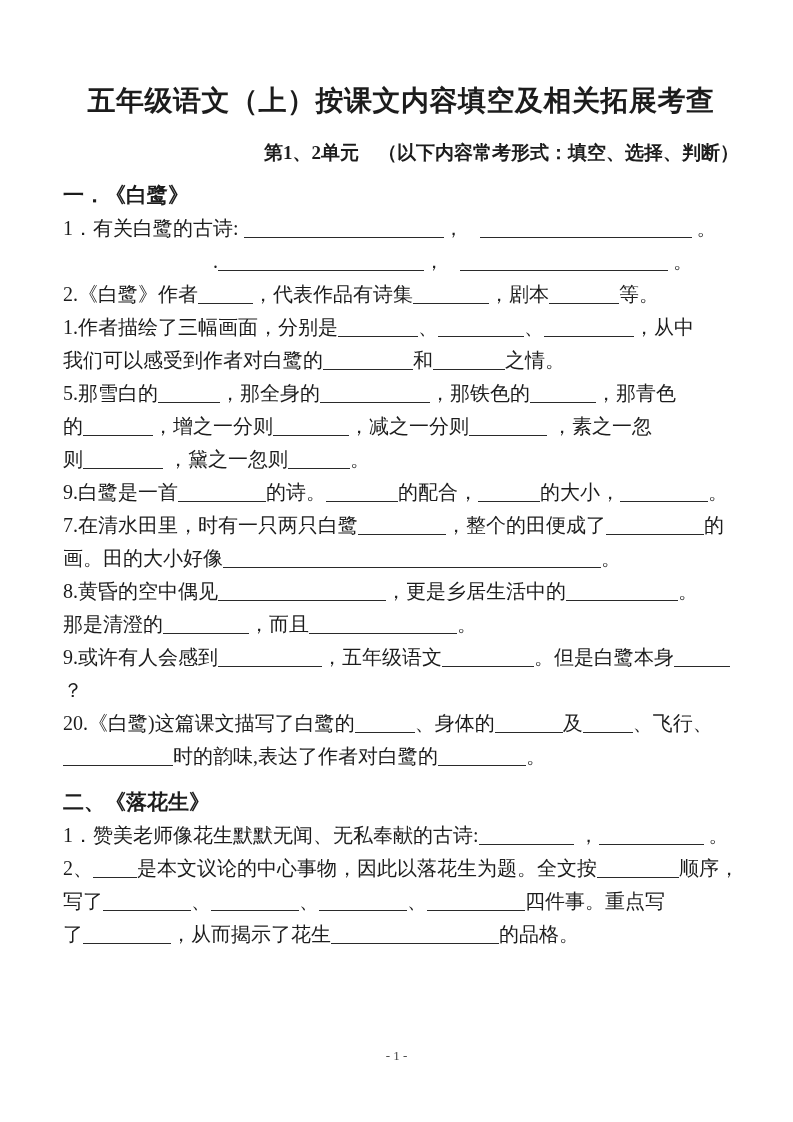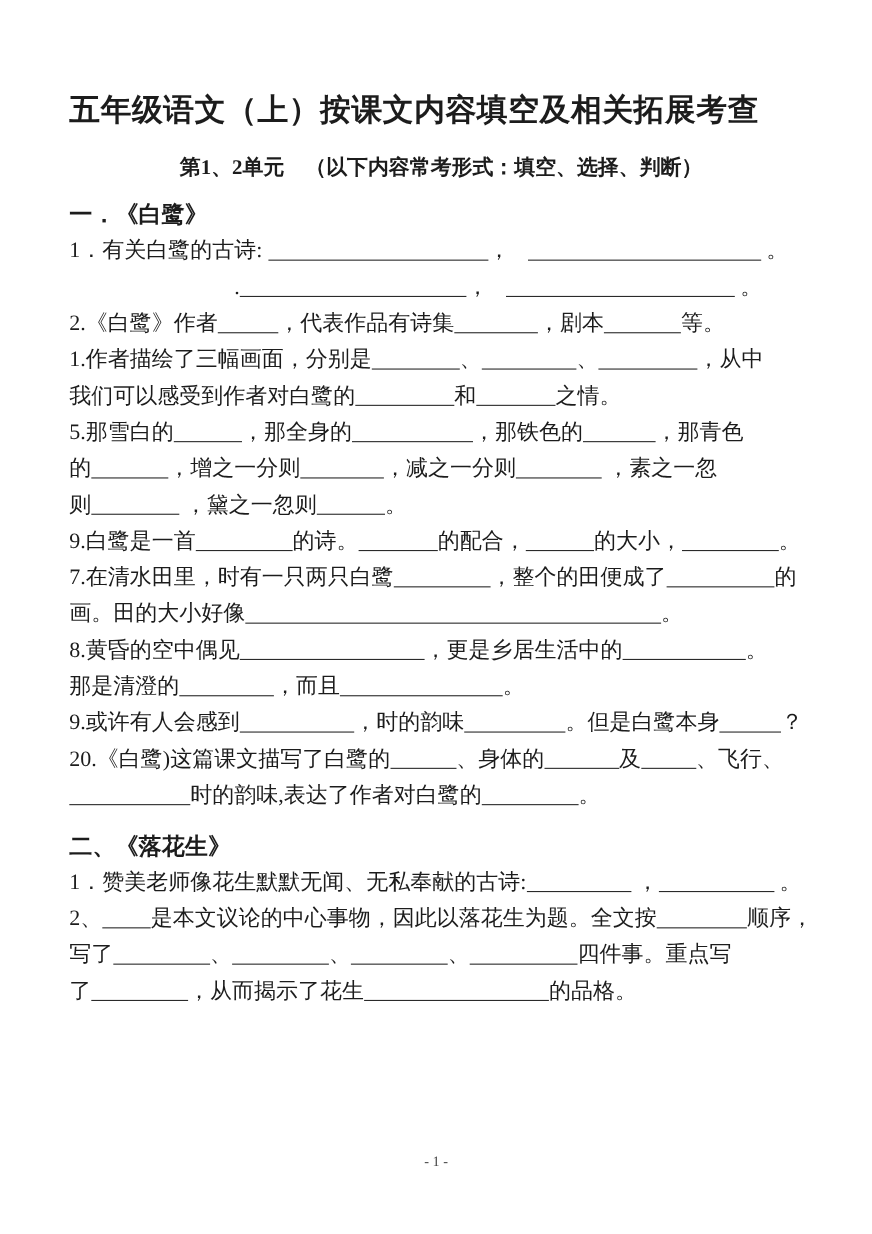--- a/index.html
+++ b/index.html
@@ -10,26 +10,26 @@
     position:relative;
     overflow:hidden;
   }
   .page{
     box-sizing:border-box;
     width:793px;height:1122px;
     padding:84px 54px 0 63px;
     position:relative;
   }
   .doc-title{
-    font-size:28px;font-weight:bold;
+    font-size:28px;font-weight:bold;text-align:center;
     line-height:33px;margin:0 0 24px 0;letter-spacing:0.5px;
     white-space:nowrap;
   }
   .doc-subtitle{
-    font-size:19px;font-weight:bold;text-align:center;
+    font-size:19px;font-weight:bold;text-align:right;
     line-height:24px;margin:0 0 13px 0;white-space:nowrap;
   }
   .section-heading{
     font-size:21px;font-weight:bold;line-height:34px;margin:12px 0 0 0;
   }
   p.item{
     margin:0;font-size:20px;line-height:33px;
     word-break:break-all;
   }
   .blank{
@@ -52,20 +52,20 @@
   <div class="doc-subtitle">第1、2单元　（以下内容常考形式：填空、选择、判断）</div>
   <div id="doc-body">
       <div class="section-heading">一．《白鹭》</div>
       <p class="item"><span>1．有关白鹭的古诗: </span><span class="blank" style="width: 200px;"></span><span>，</span><span class="spacer" style="width: 16px;"></span><span class="blank" style="width: 212px;"></span><span> 。</span><br><span class="spacer" style="width: 150px;"></span><span>.</span><span class="blank" style="width: 206px;"></span><span>，</span><span class="spacer" style="width: 16px;"></span><span class="blank" style="width: 208px;"></span><span> 。</span></p>
       <p class="item"><span>2.《白鹭》作者</span><span class="blank" style="width: 55px;"></span><span>，代表作品有诗集</span><span class="blank" style="width: 76px;"></span><span>，剧本</span><span class="blank" style="width: 70px;"></span><span>等。</span></p>
       <p class="item"><span>1.作者描绘了三幅画面，分别是</span><span class="blank" style="width: 80px;"></span><span>、</span><span class="blank" style="width: 86px;"></span><span>、</span><span class="blank" style="width: 90px;"></span><span>，从中</span><br><span>我们可以感受到作者对白鹭的</span><span class="blank" style="width: 90px;"></span><span>和</span><span class="blank" style="width: 72px;"></span><span>之情。</span></p>
       <p class="item"><span>5.那雪白的</span><span class="blank" style="width: 62px;"></span><span>，那全身的</span><span class="blank" style="width: 110px;"></span><span>，那铁色的</span><span class="blank" style="width: 66px;"></span><span>，那青色</span><br><span>的</span><span class="blank" style="width: 70px;"></span><span>，增之一分则</span><span class="blank" style="width: 76px;"></span><span>，减之一分则</span><span class="blank" style="width: 78px;"></span><span> ，素之一忽</span><br><span>则</span><span class="blank" style="width: 80px;"></span><span> ，黛之一忽则</span><span class="blank" style="width: 62px;"></span><span>。</span></p>
       <p class="item"><span>9.白鹭是一首</span><span class="blank" style="width: 88px;"></span><span>的诗。</span><span class="blank" style="width: 72px;"></span><span>的配合，</span><span class="blank" style="width: 62px;"></span><span>的大小，</span><span class="blank" style="width: 88px;"></span><span>。</span></p>
       <p class="item"><span>7.在清水田里，时有一只两只白鹭</span><span class="blank" style="width: 88px;"></span><span>，整个的田便成了</span><span class="blank" style="width: 98px;"></span><span>的</span><br><span>画。田的大小好像</span><span class="blank" style="width: 378px;"></span><span>。</span></p>
       <p class="item"><span>8.黄昏的空中偶见</span><span class="blank" style="width: 168px;"></span><span>，更是乡居生活中的</span><span class="blank" style="width: 112px;"></span><span>。</span><br><span>那是清澄的</span><span class="blank" style="width: 86px;"></span><span>，而且</span><span class="blank" style="width: 148px;"></span><span>。</span></p>
-      <p class="item"><span>9.或许有人会感到</span><span class="blank" style="width: 104px;"></span><span>，时的韵味</span><span class="blank" style="width: 92px;"></span><span>。但是白鹭本身</span><span class="blank" style="width: 56px;"></span><span>？</span></p>
+      <p class="item"><span>9.或许有人会感到</span><span class="blank" style="width: 104px;"></span><span>，五年级语文</span><span class="blank" style="width: 92px;"></span><span>。但是白鹭本身</span><span class="blank" style="width: 56px;"></span><span>？</span></p>
       <p class="item"><span>20.《白鹭)这篇课文描写了白鹭的</span><span class="blank" style="width: 60px;"></span><span>、身体的</span><span class="blank" style="width: 68px;"></span><span>及</span><span class="blank" style="width: 50px;"></span><span>、飞行、</span><br><span class="blank" style="width: 110px;"></span><span>时的韵味,表达了作者对白鹭的</span><span class="blank" style="width: 88px;"></span><span>。</span></p>
       <div class="section-heading">二、《落花生》</div>
       <p class="item"><span>1．赞美老师像花生默默无闻、无私奉献的古诗:</span><span class="blank" style="width: 95px;"></span><span> ，</span><span class="blank" style="width: 105px;"></span><span> 。</span></p>
       <p class="item"><span>2、</span><span class="blank" style="width: 44px;"></span><span>是本文议论的中心事物，因此以落花生为题。全文按</span><span class="blank" style="width: 82px;"></span><span>顺序，</span><br><span>写了</span><span class="blank" style="width: 88px;"></span><span>、</span><span class="blank" style="width: 88px;"></span><span>、</span><span class="blank" style="width: 88px;"></span><span>、</span><span class="blank" style="width: 98px;"></span><span>四件事。重点写</span><br><span>了</span><span class="blank" style="width: 88px;"></span><span>，从而揭示了花生</span><span class="blank" style="width: 168px;"></span><span>的品格。</span></p>
     </div>
   <div class="footer">- 1 -</div>
 </div>
 
 </body></html>

